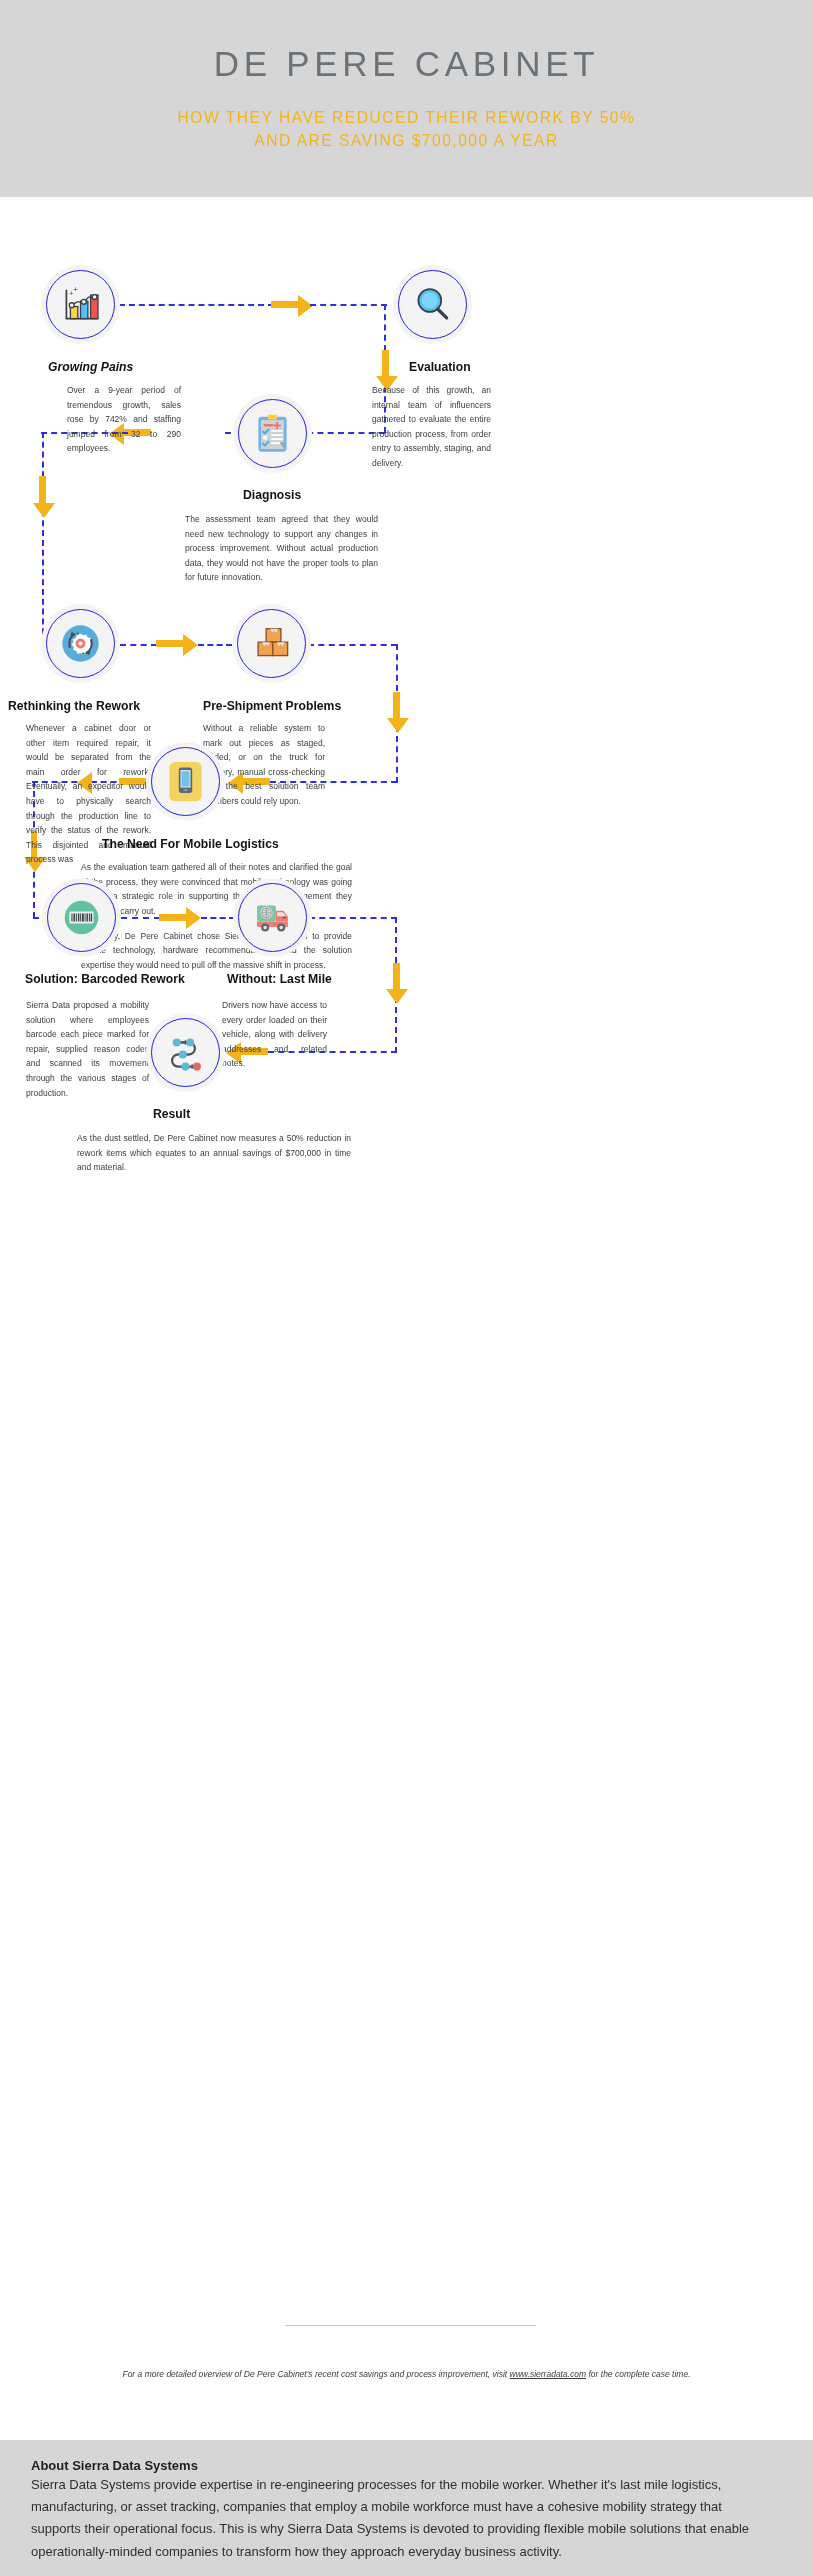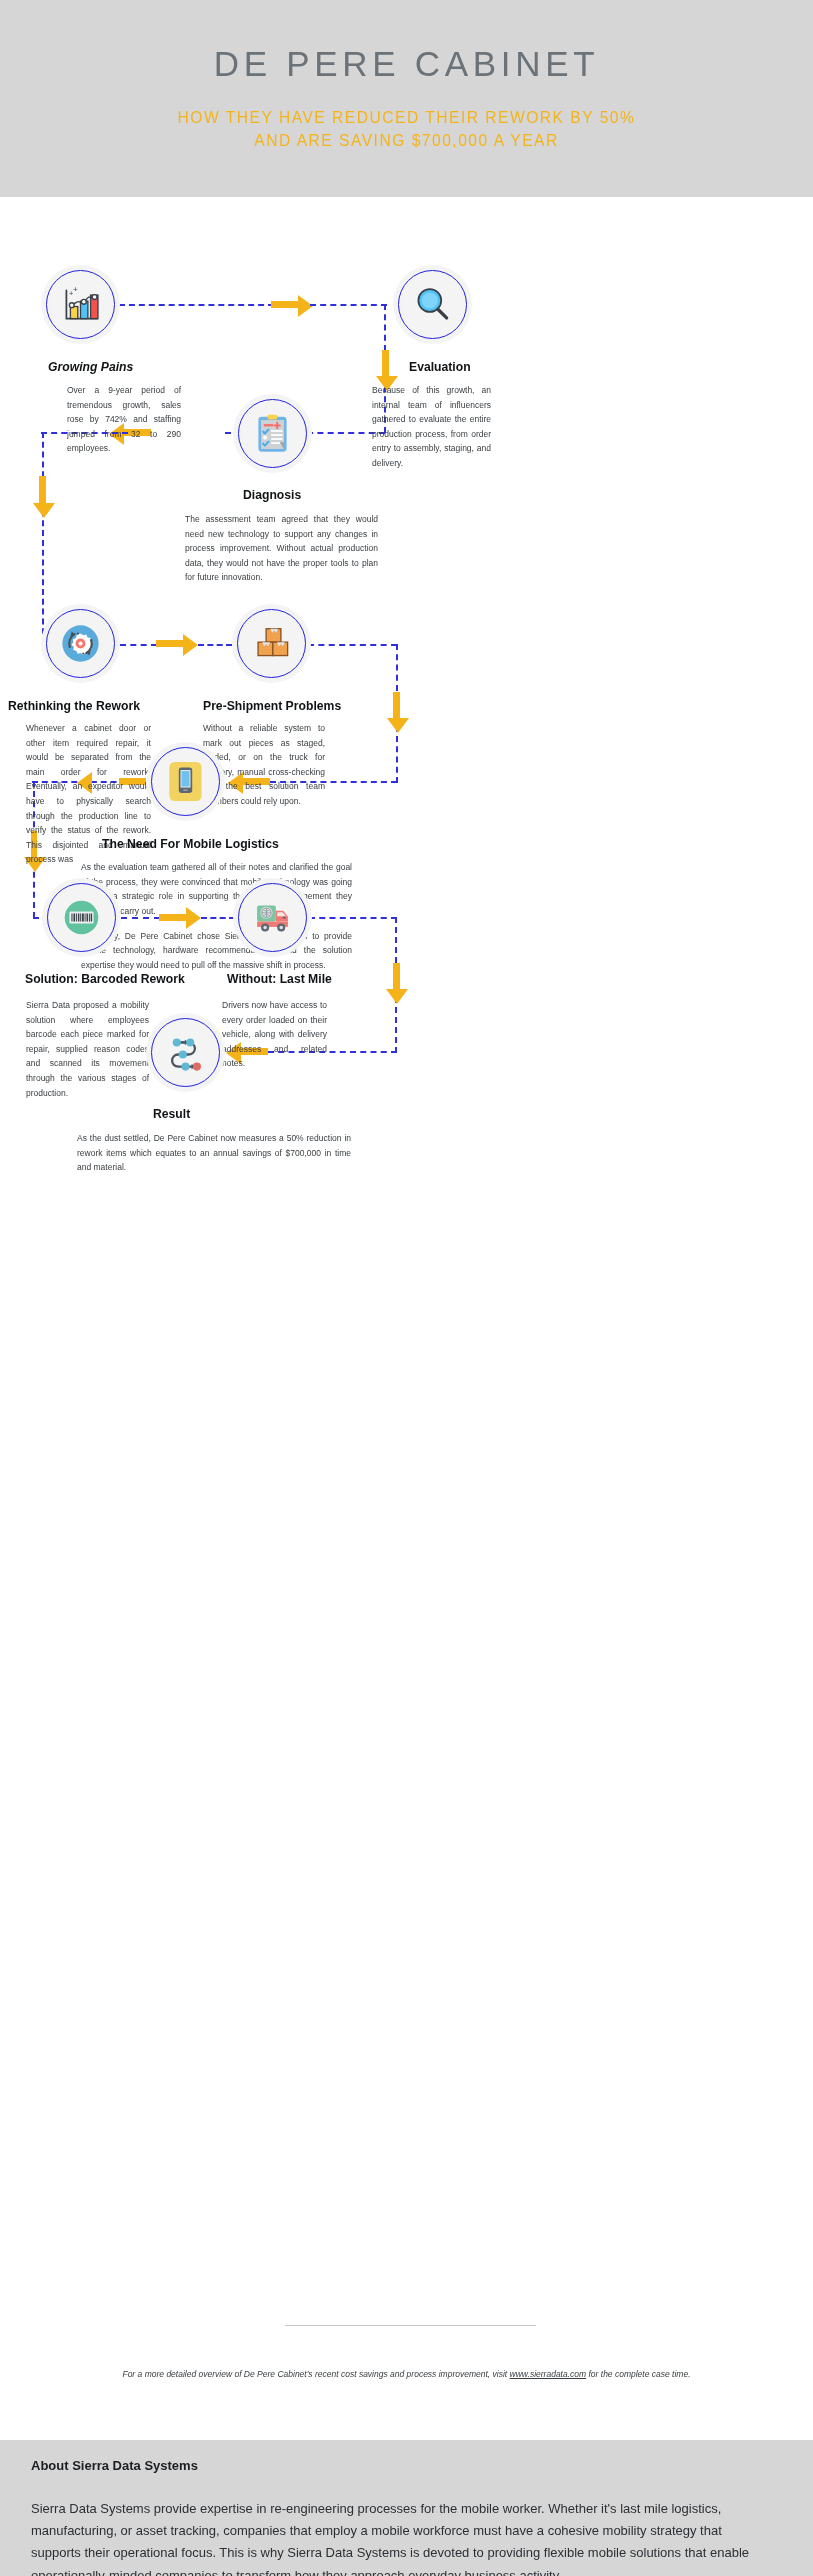--- a/index.html
+++ b/index.html
@@ -95,21 +95,21 @@
 
   
   .about {
     position: absolute; left: 0; top: 2440px;
     width: 813px; height: 136px;
     background: #d6d6d6;
     padding: 17.6px 31px 0 31px;
   }
   .about-title {
     font-size: 13px; font-weight: 700; color: #1b1f22;
-    margin-bottom: 25px;
+    margin-bottom: 1px;
   }
   .about-body {
     font-size: 13px; line-height: 1.72; color: #2b3034;
     max-width: 739px;
   }
   .about-more { font-size: 7.9px; color: #2b3034; margin-top: 15px; }
   .about-more a { color: #2b3034; }
 
   
   .icon-svg { width: 47px; height: 47px; display: block; position: relative; }

